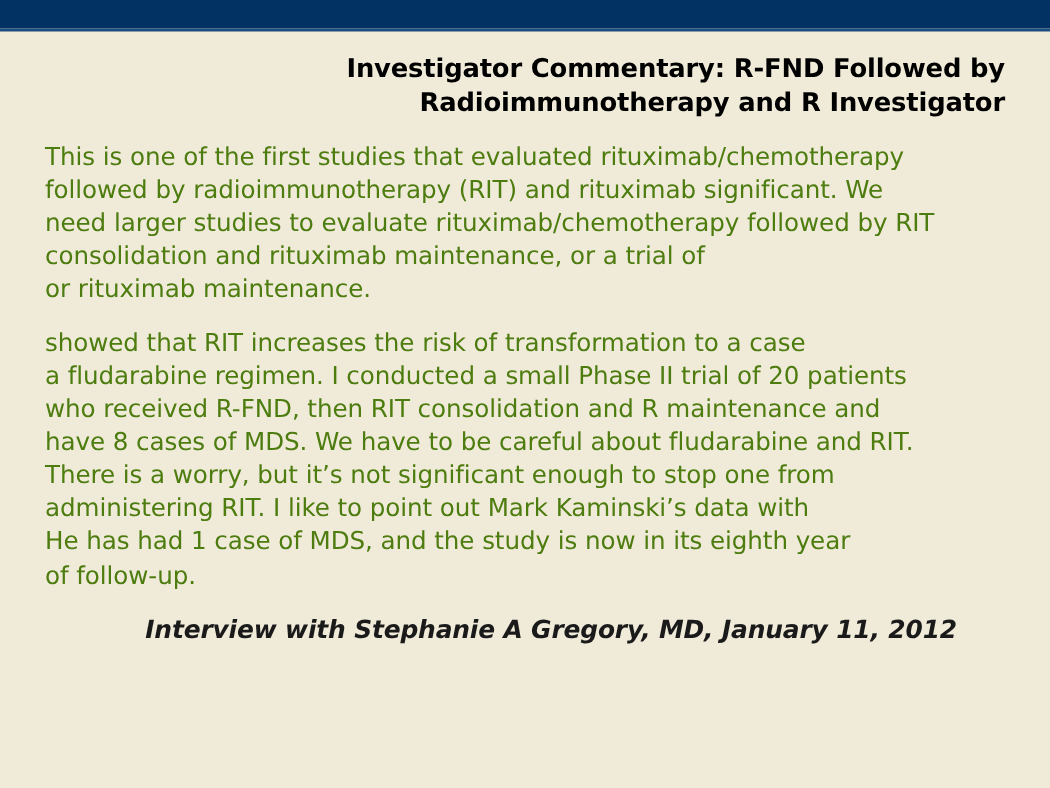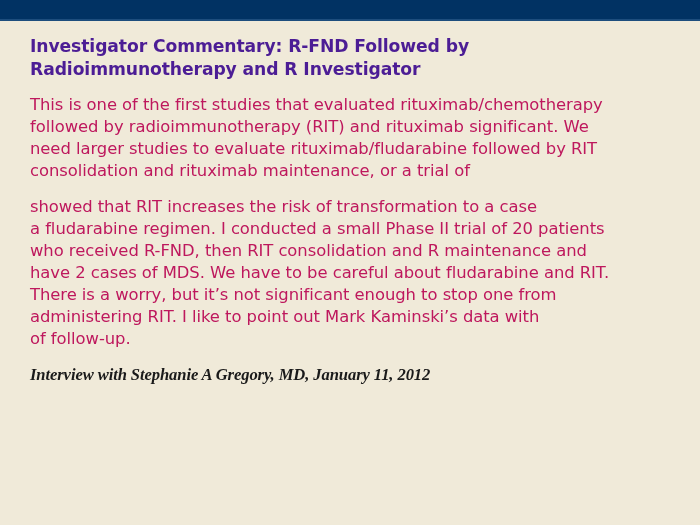--- a/index.html
+++ b/index.html
@@ -40,80 +40,82 @@
     position: absolute;
     top: 21px;
     left: 0;
     width: 700px;
     padding: 14px 30px 0 30px;
     box-sizing: border-box;
   }
   .commentary-title {
     font-size: 17.2px;
     font-weight: bold;
-    color: #4c1d95;
+    color: #000000;
     line-height: 1.33;
     letter-spacing: -0.1px;
     margin: 0 0 13px 0;
+    text-align: right;
   }
   .commentary-title .tline {
     display: block;
   }
   .body-para {
     font-size: 16.4px;
     font-weight: normal;
-    color: #be185d;
+    color: #4d7c0f;
     line-height: 1.345;
     margin: 0 0 14px 0;
     letter-spacing: -0.05px;
   }
   .body-para .tline {
     display: block;
     white-space: pre;
   }
   .attribution {
     margin: 15px 0 0 0;
-    text-align: left;
+    text-align: right;
     padding-right: 32px;
     font-size: 16.6px;
     font-weight: bold;
     font-style: italic;
     color: #1a1a1a;
     letter-spacing: -0.1px;
-    font-family: Liberation Serif, serif;
   }
 </style>
 </head>
 <body>
 
 <div class="slide">
 
   <div class="top-bar"></div>
   <div class="top-rule"></div>
 
   <div class="content">
 
     <h1 class="commentary-title">
       <span class="tline">Investigator Commentary: R-FND Followed by</span>
       <span class="tline">Radioimmunotherapy and R Investigator</span>
     </h1>
 
     <p class="body-para">
       <span class="tline">This is one of the first studies that evaluated rituximab/chemotherapy</span>
       <span class="tline">followed by radioimmunotherapy (RIT) and rituximab significant. We</span>
-      <span class="tline">need larger studies to evaluate rituximab/fludarabine followed by RIT</span>
+      <span class="tline">need larger studies to evaluate rituximab/chemotherapy followed by RIT</span>
       <span class="tline">consolidation and rituximab maintenance, or a trial of</span>
+      <span class="tline">or rituximab maintenance.</span>
     </p>
 
     <p class="body-para">
       <span class="tline">showed that RIT increases the risk of transformation to a case</span>
       <span class="tline">a fludarabine regimen. I conducted a small Phase II trial of 20 patients</span>
       <span class="tline">who received R-FND, then RIT consolidation and R maintenance and</span>
-      <span class="tline">have 2 cases of MDS. We have to be careful about fludarabine and RIT.</span>
+      <span class="tline">have 8 cases of MDS. We have to be careful about fludarabine and RIT.</span>
       <span class="tline">There is a worry, but it’s not significant enough to stop one from</span>
       <span class="tline">administering RIT. I like to point out Mark Kaminski’s data with</span>
+      <span class="tline">He has had 1 case of MDS, and the study is now in its eighth year</span>
       <span class="tline">of follow-up.</span>
     </p>
 
     <p class="attribution">Interview with Stephanie A Gregory, MD, January 11, 2012</p>
 
   </div>
 </div>
 
 </body></html>

